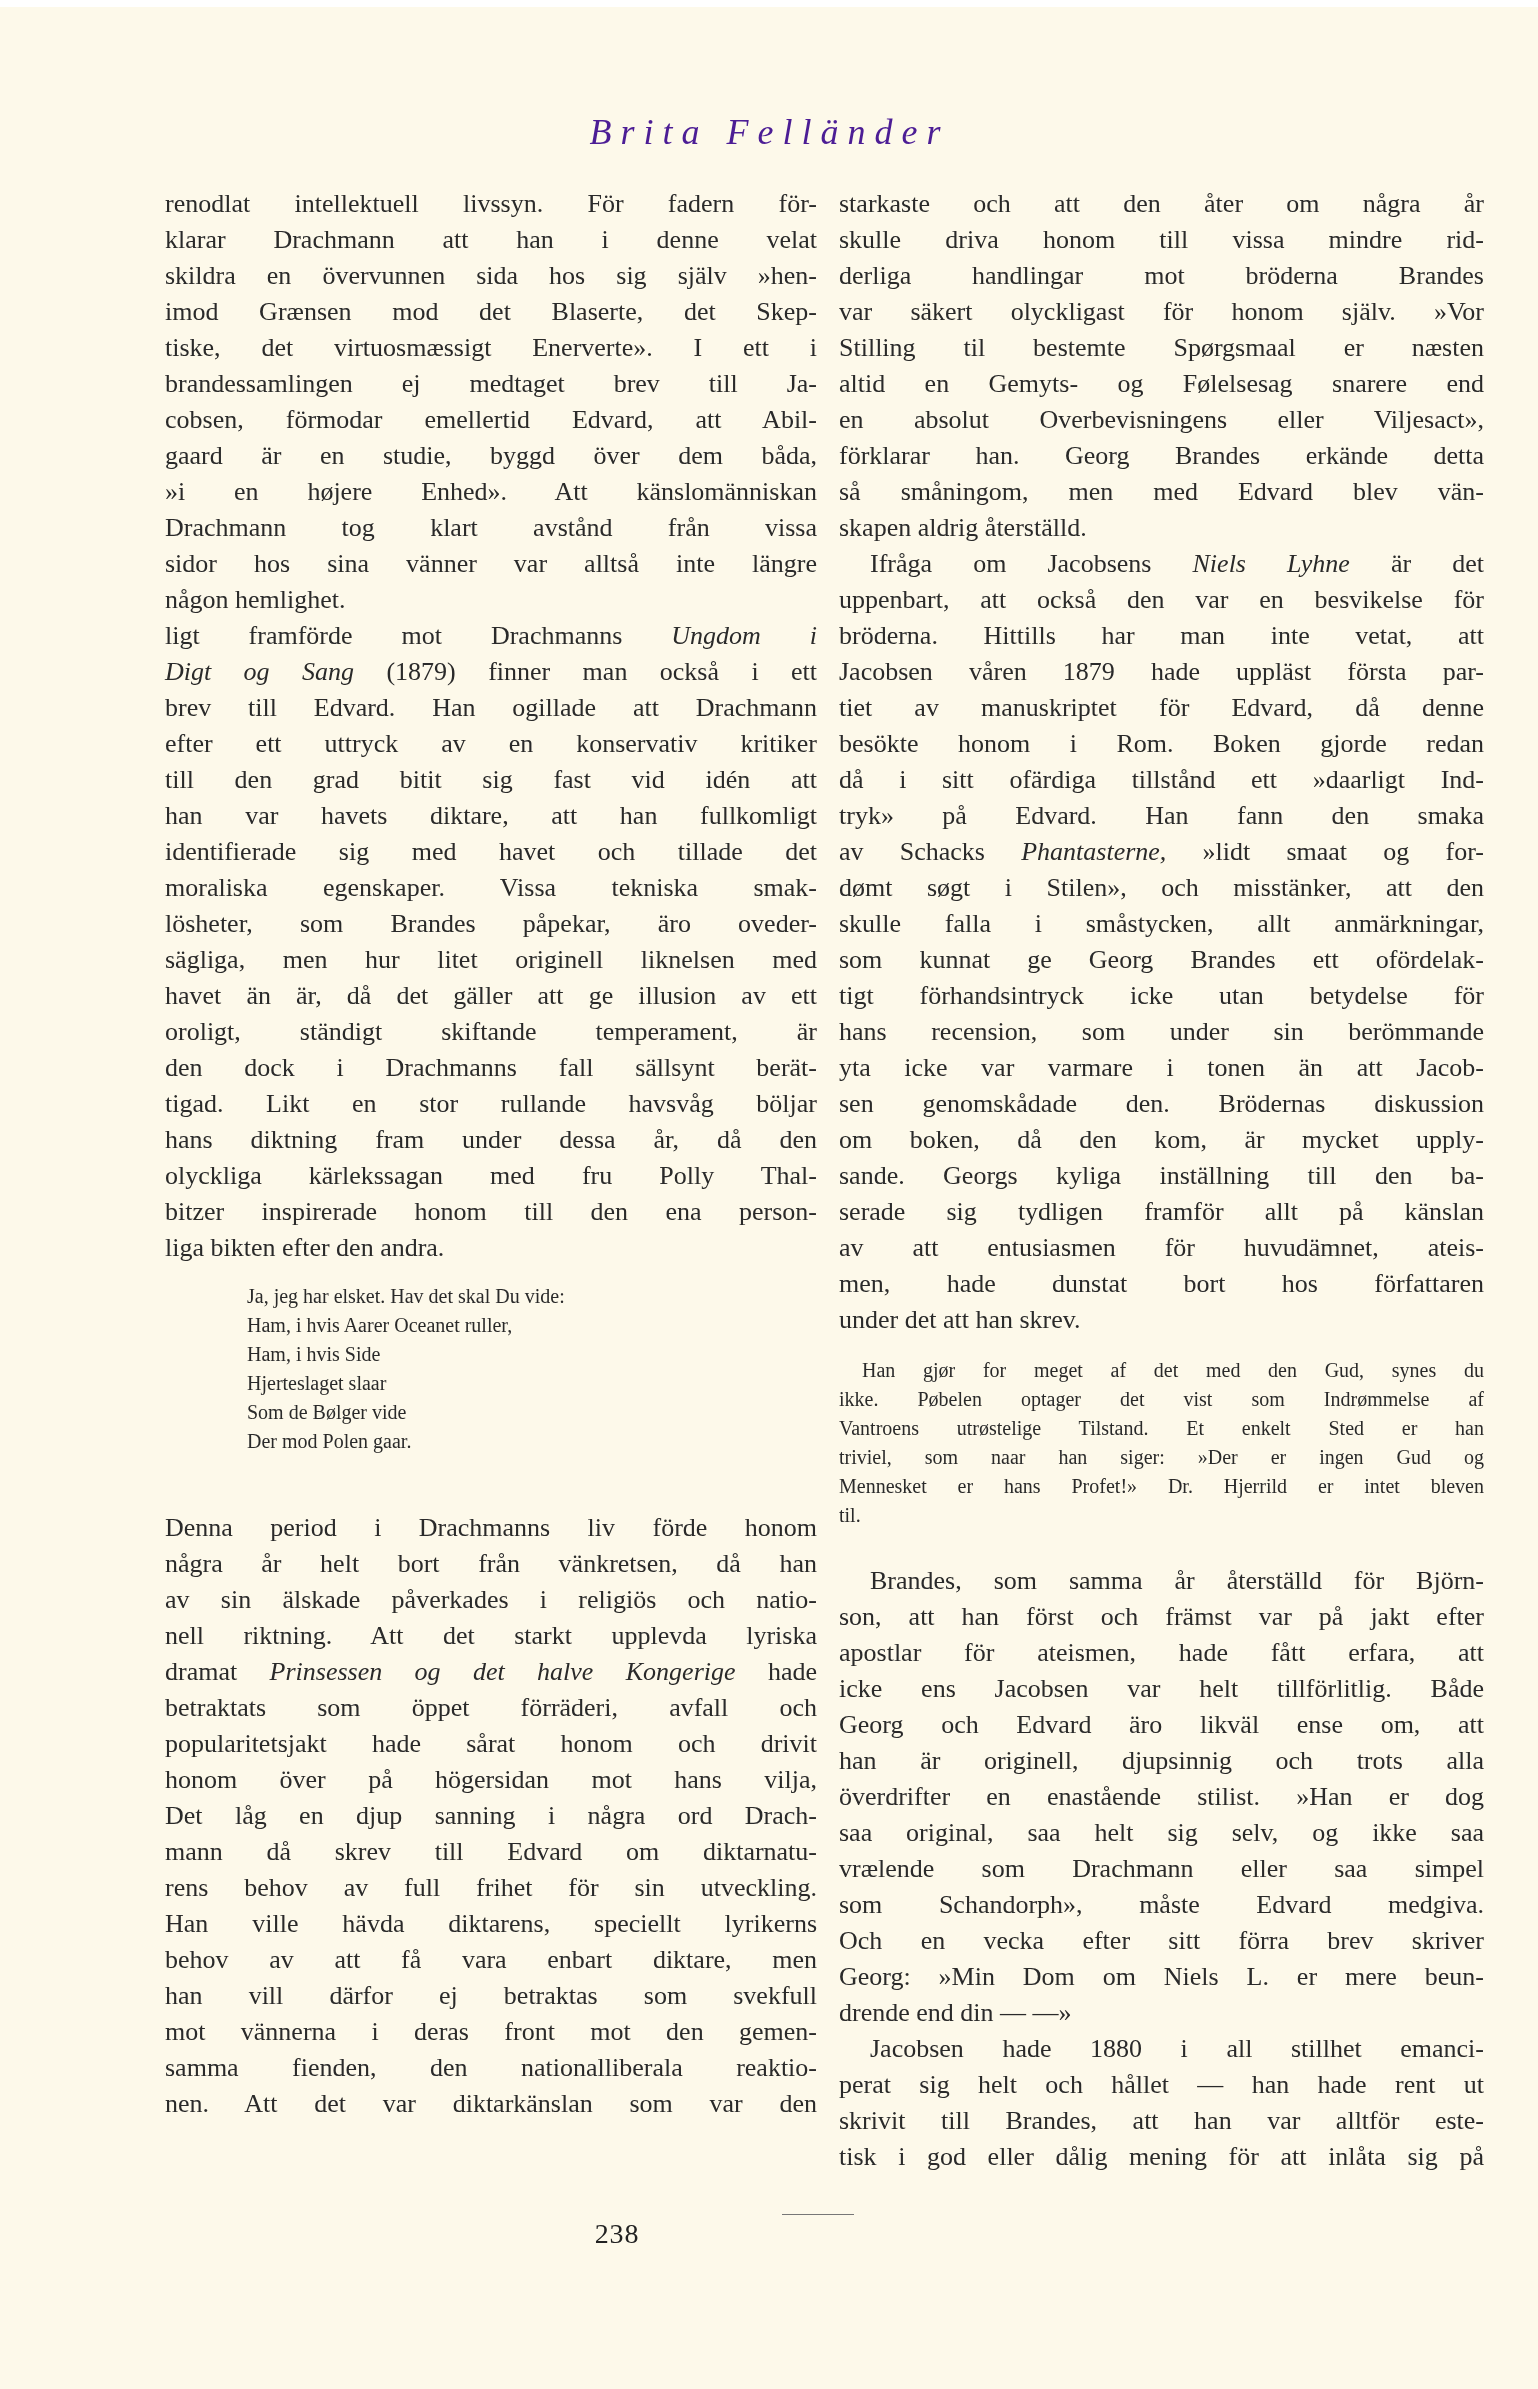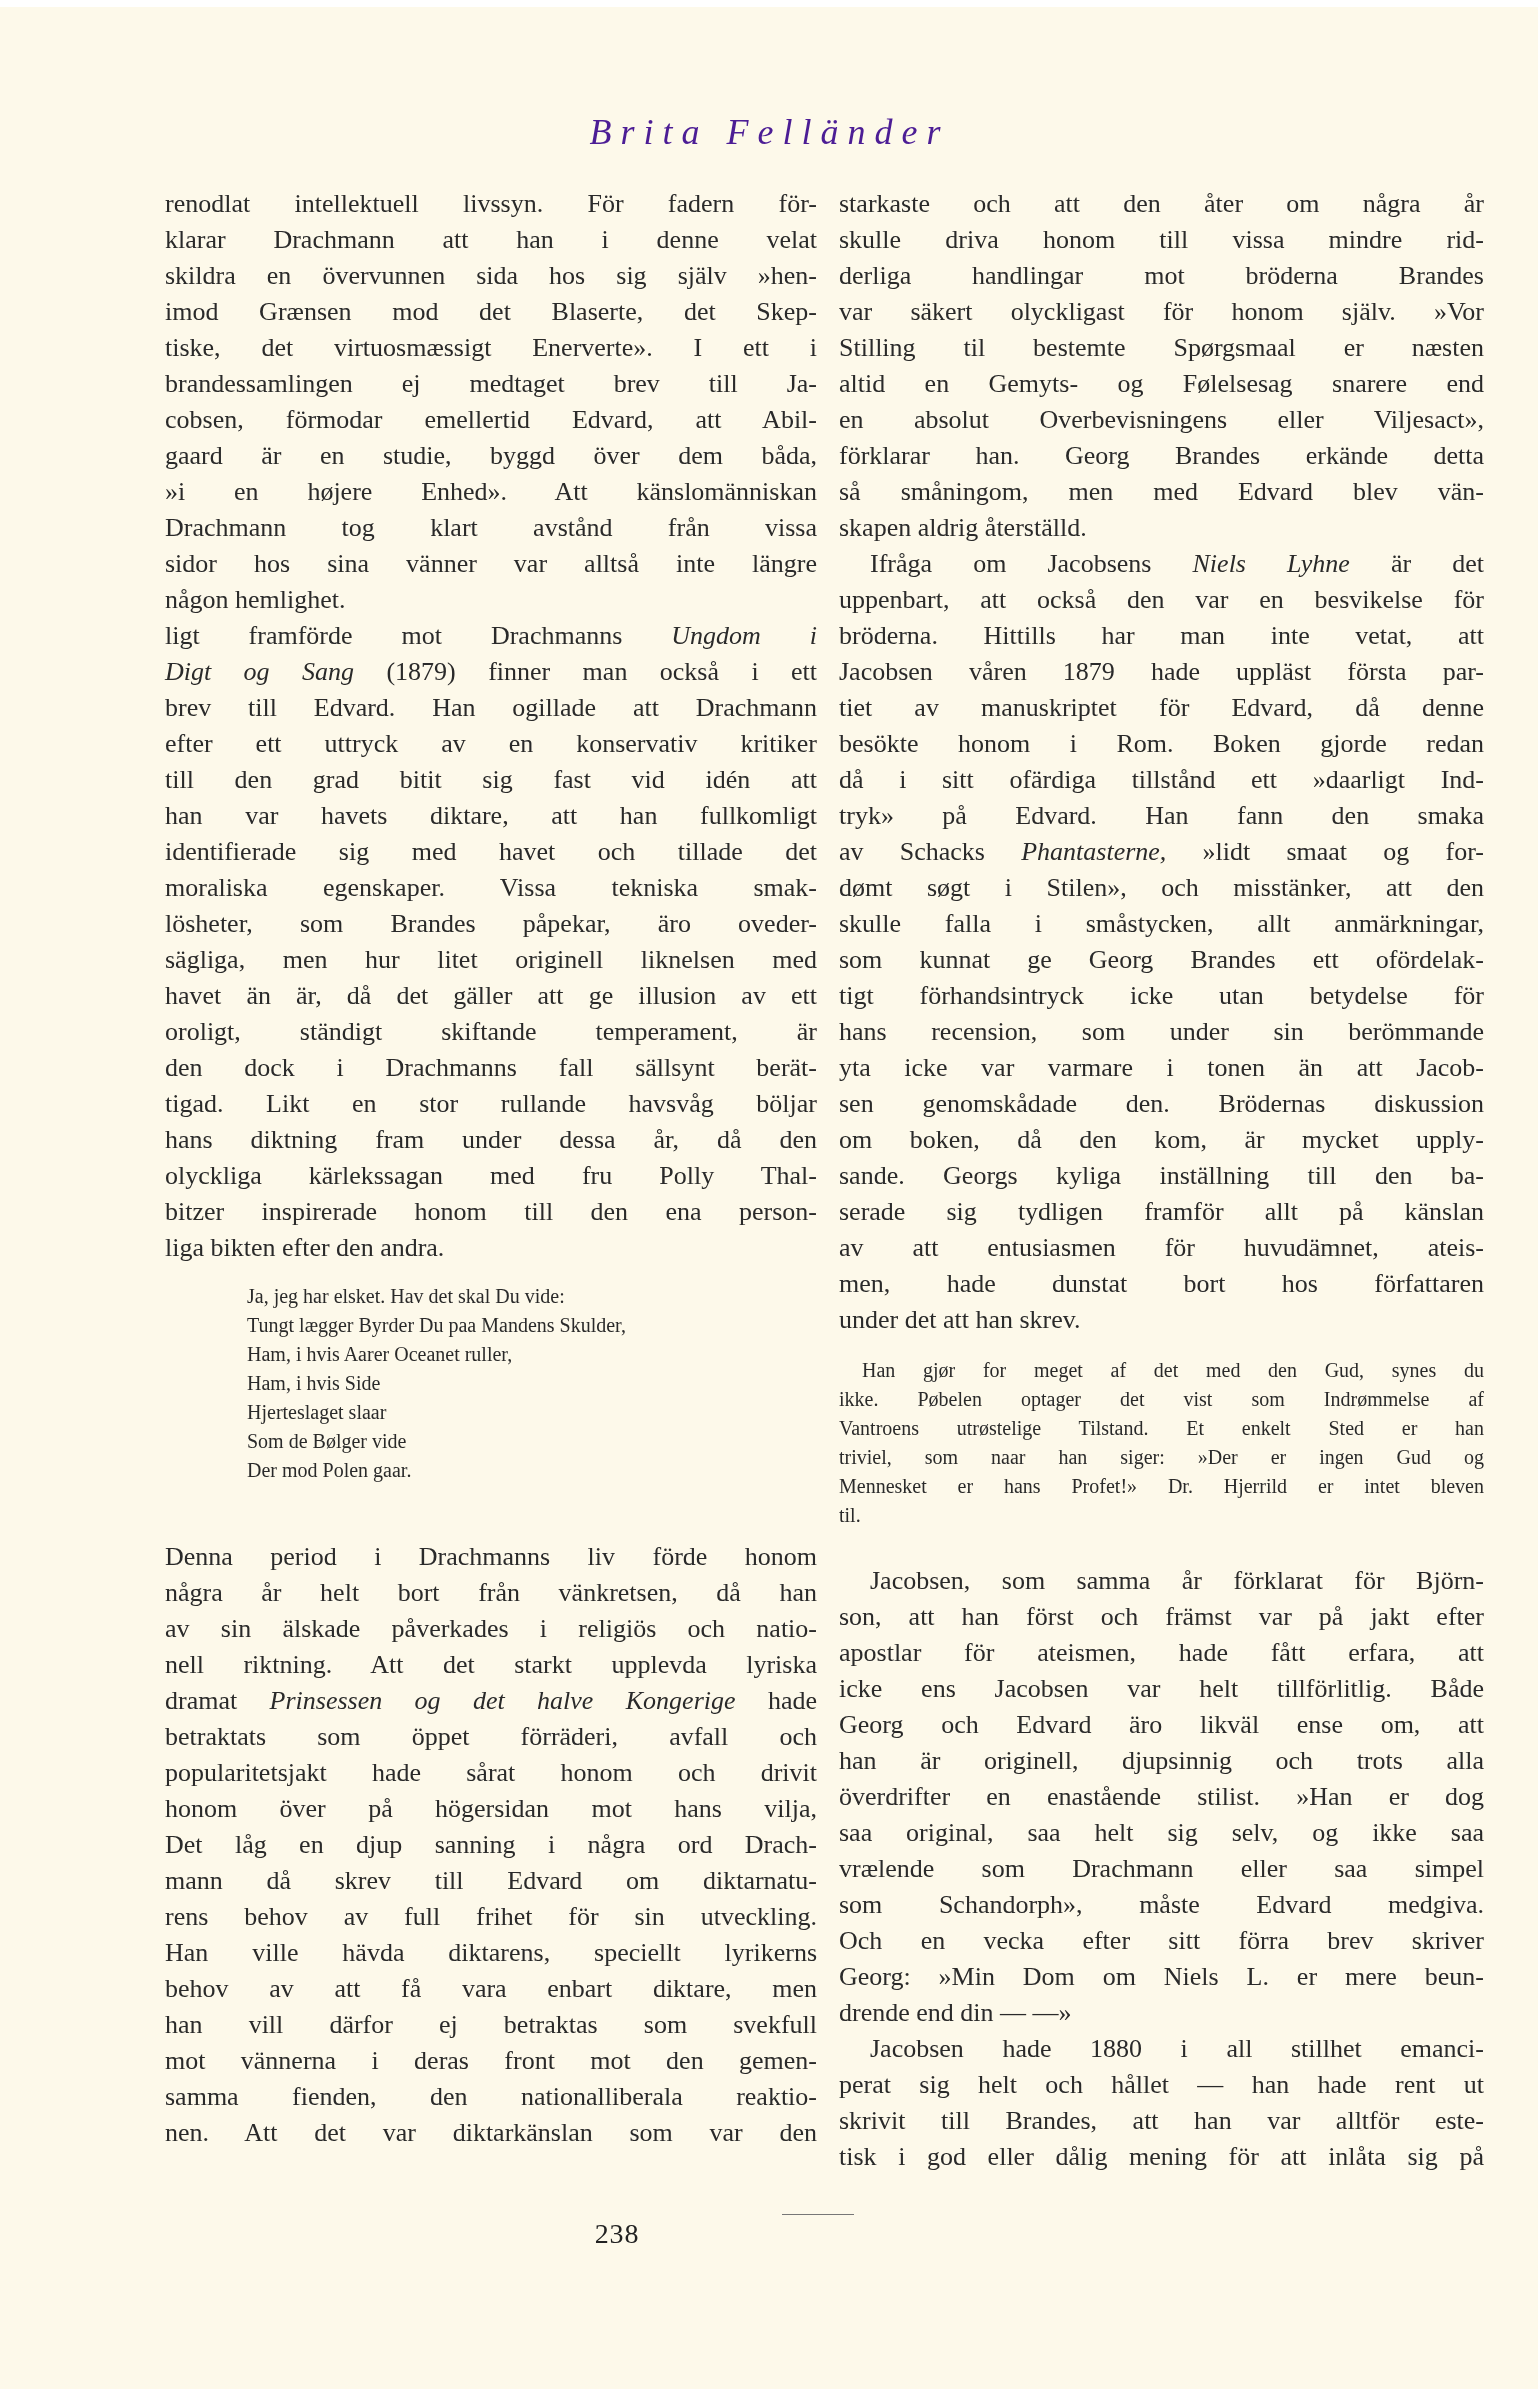--- a/index.html
+++ b/index.html
@@ -92,21 +92,20 @@
     <span class="line">den dock i Drachmanns fall sällsynt berät-</span>
     <span class="line">tigad. Likt en stor rullande havsvåg böljar</span>
     <span class="line">hans diktning fram under dessa år, då den</span>
     <span class="line">olyckliga kärlekssagan med fru Polly Thal-</span>
     <span class="line">bitzer inspirerade honom till den ena person-</span>
     <span class="line last">liga bikten efter den andra.</span>
   </div>
 
   <div class="quote-block poem">
     <span class="qline">Ja, jeg har elsket. Hav det skal Du vide:</span>
-    <span class="qline">Tungt lægger Byrder Du paa Mandens Skulder,</span>
     <span class="qline">Ham, i hvis Aarer Oceanet ruller,</span>
     <span class="qline">Ham, i hvis Side</span>
     <span class="qline">Hjerteslaget slaar</span>
     <span class="qline">Som de Bølger vide</span>
     <span class="qline">Der mod Polen gaar.</span>
   </div>
   <div class="gap-after-poem"></div>
 
   <div>
     <span class="line">Denna period i Drachmanns liv förde honom</span>
@@ -171,21 +170,21 @@
   <div class="quote-block note">
     <span class="qline indent">Han gjør for meget af det med den Gud, synes du</span>
     <span class="qline">ikke. Pøbelen optager det vist som Indrømmelse af</span>
     <span class="qline">Vantroens utrøstelige Tilstand. Et enkelt Sted er han</span>
     <span class="qline">triviel, som naar han siger: »Der er ingen Gud og</span>
     <span class="qline">Mennesket er hans Profet!» Dr. Hjerrild er intet bleven</span>
     <span class="qline last">til.</span>
   </div>
 
   <div>
-    <span class="line indent">Jacobsen, som samma år förklarat för Björn-</span>
+    <span class="line indent">Brandes, som samma år återställd för Björn-</span>
     <span class="line">son, att han först och främst var på jakt efter</span>
     <span class="line">apostlar för ateismen, hade fått erfara, att</span>
     <span class="line">icke ens Jacobsen var helt tillförlitlig. Både</span>
     <span class="line">Georg och Edvard äro likväl ense om, att</span>
     <span class="line">han är originell, djupsinnig och trots alla</span>
     <span class="line">överdrifter en enastående stilist. »Han er dog</span>
     <span class="line">saa original, saa helt sig selv, og ikke saa</span>
     <span class="line">vrælende som Drachmann eller saa simpel</span>
     <span class="line">som Schandorph», måste Edvard medgiva.</span>
     <span class="line">Och en vecka efter sitt förra brev skriver</span>

